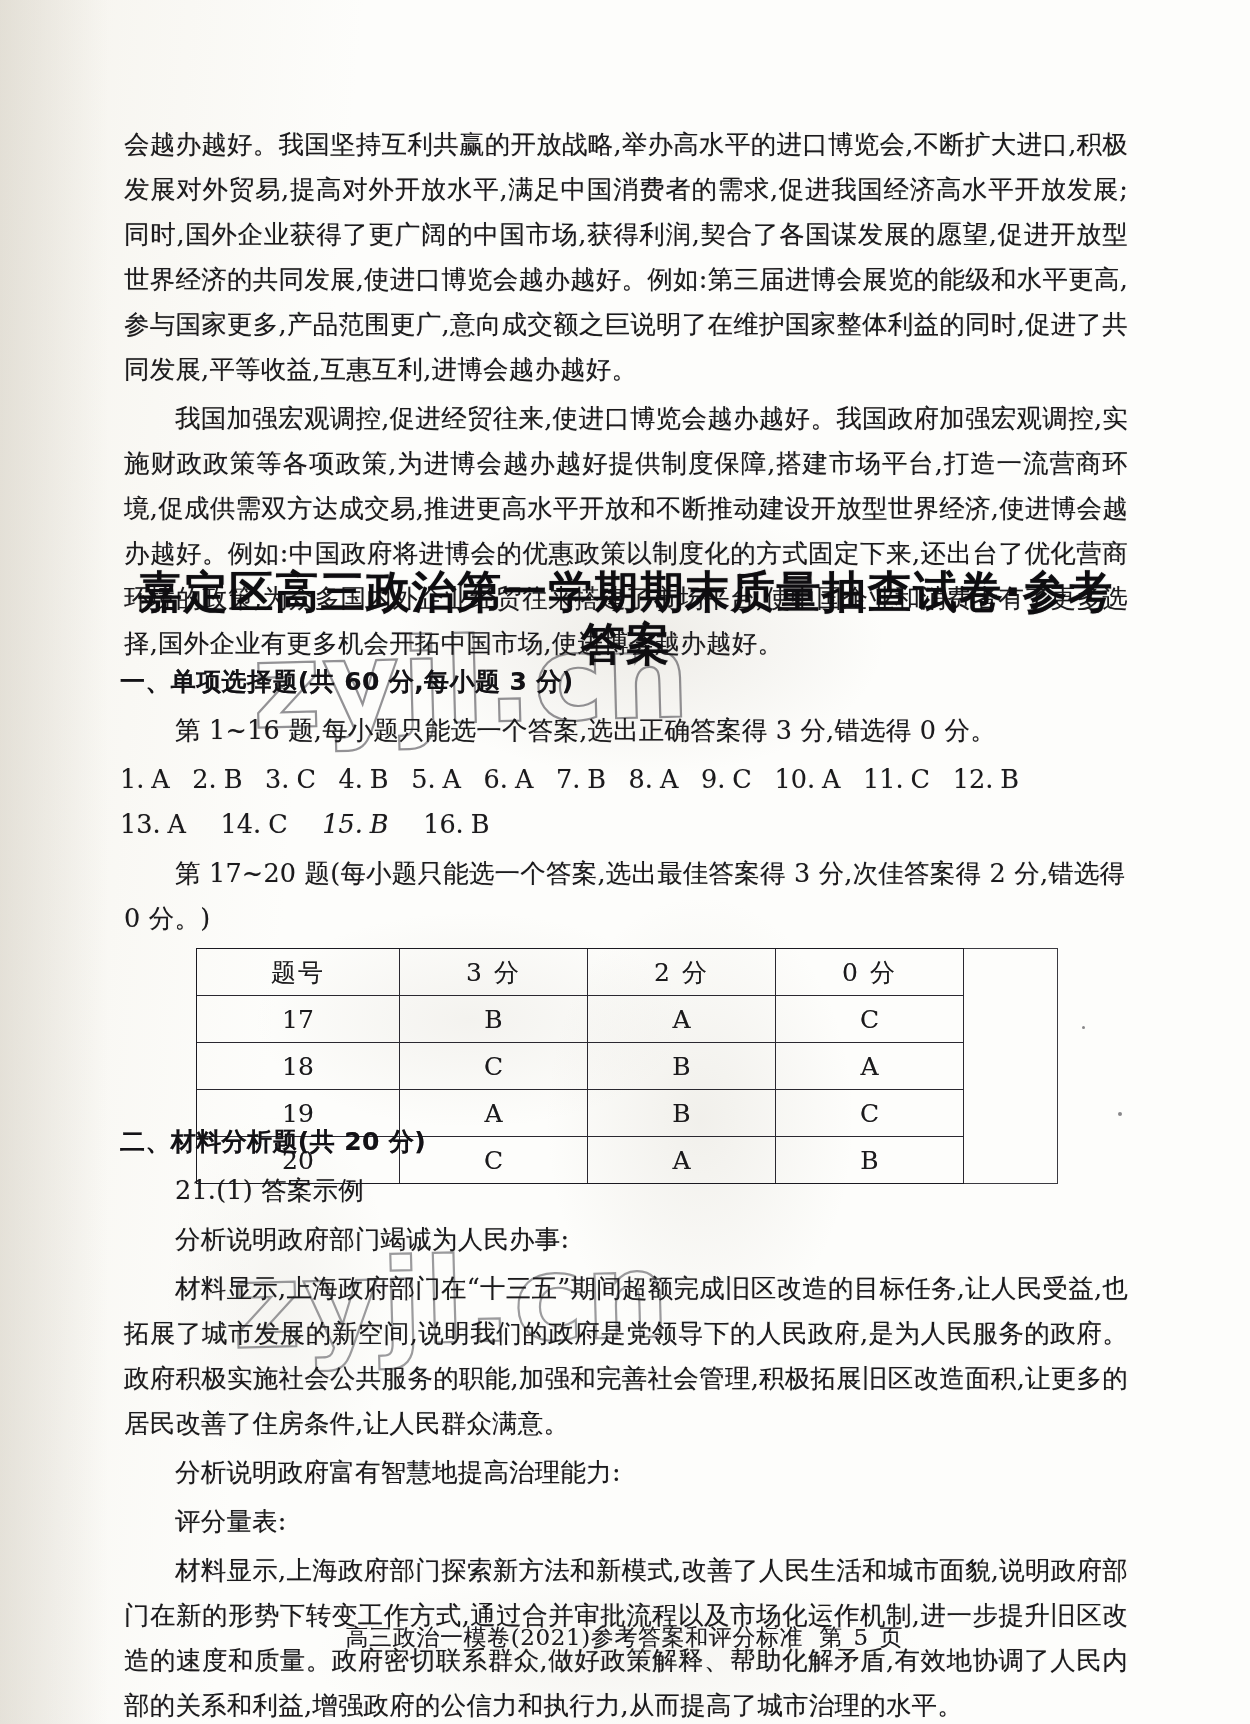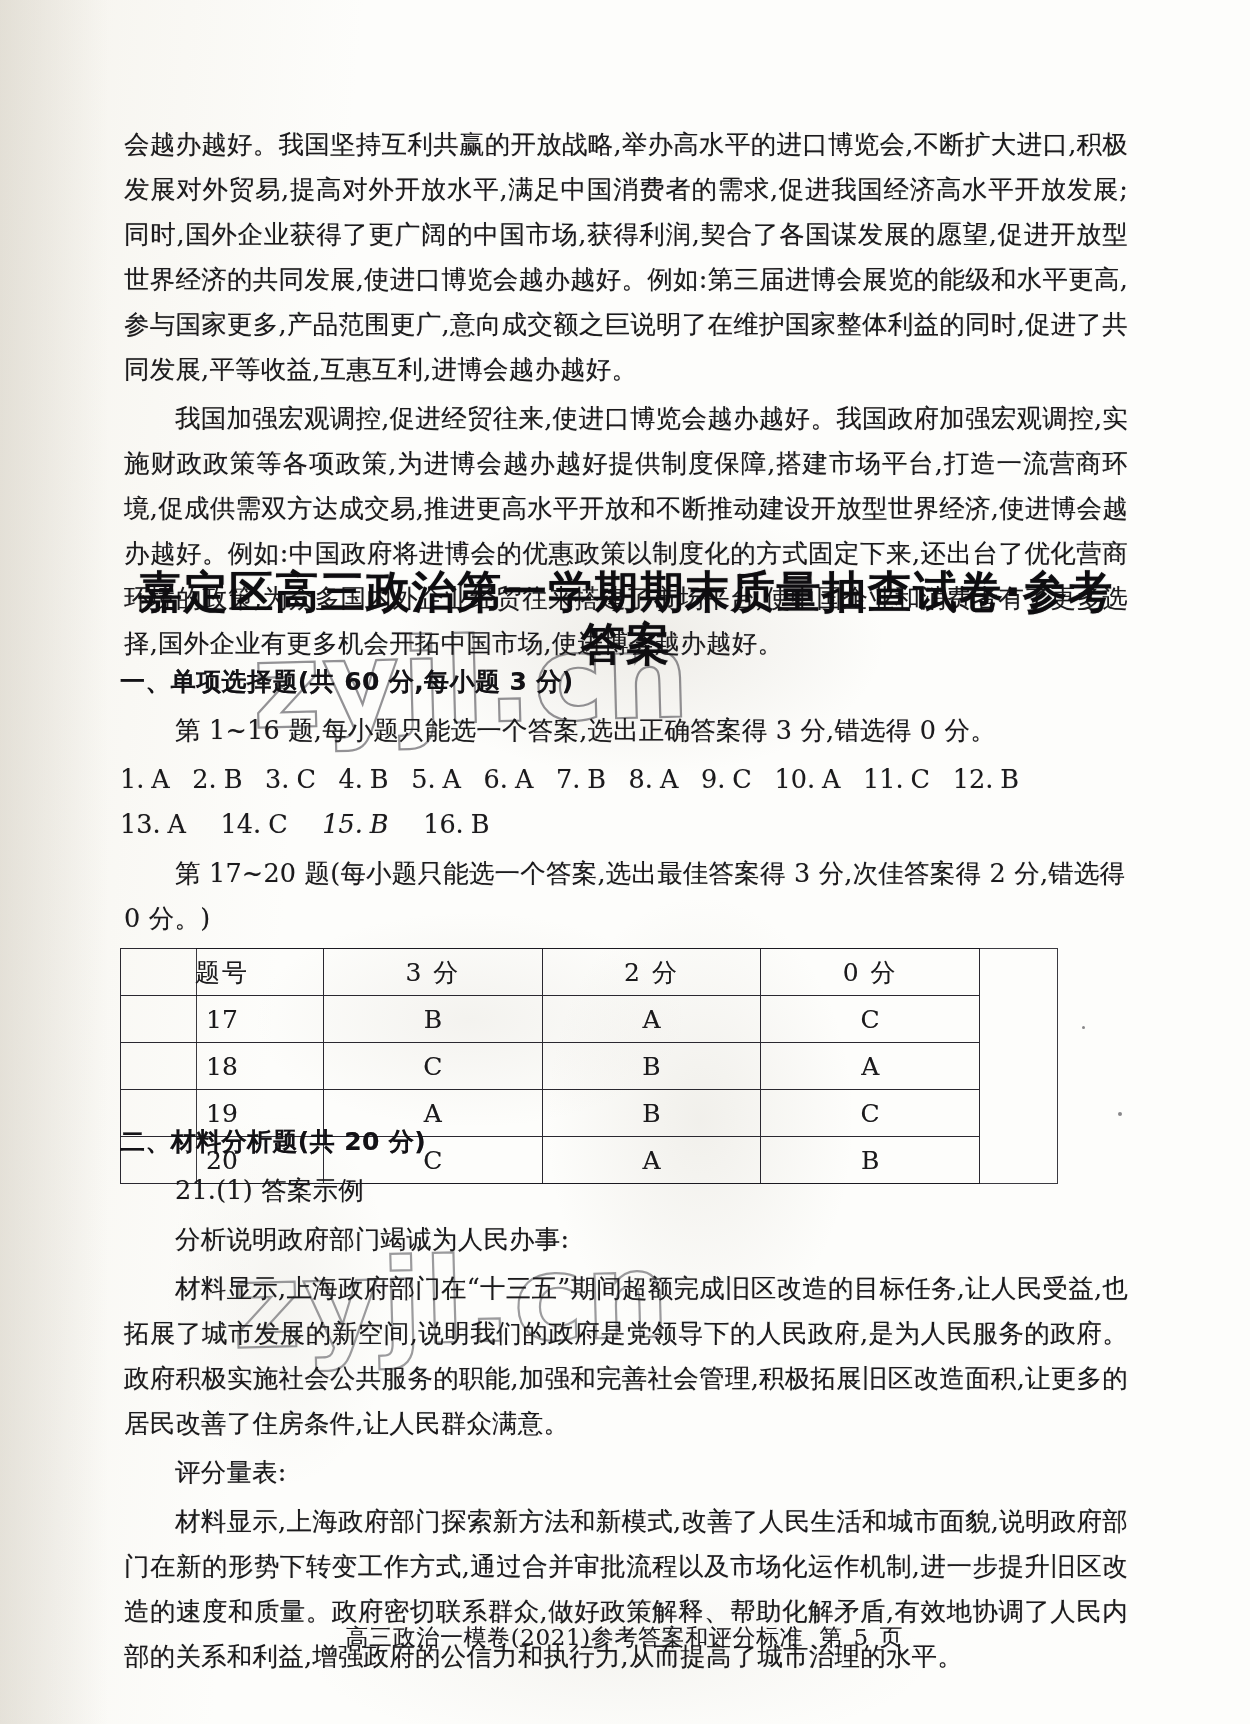--- a/index.html
+++ b/index.html
@@ -95,21 +95,22 @@
     color: #1b1a1c;
     text-shadow: 0 0 .7px rgba(30,28,32,.4);
   }
   .answer-line .ans { margin-right: 22px; white-space: nowrap; }
   .answer-line .ans .q  { letter-spacing: 0; }
   .answer-line .ans .v  { margin-left: 7px; }
 
   
   .score-table {
     border-collapse: collapse;
-    width: 860px;
+    width: 768px;
+    margin-left: 76px;
     table-layout: fixed;
   }
   .score-table td {
     border: 1.5px solid #2a2830;
     height: 44px;
     text-align: center;
     vertical-align: middle;
     font-family: "DejaVu Serif", "Liberation Serif", serif;
     font-size: 25px;
     color: #1b1a1c;
@@ -242,20 +243,21 @@
   <div class="frame" style="top:1104px;">
 
     <div class="section-head">二、材料分析题(共 20 分)</div>
 
     <div class="para indent">21.(1) 答案示例</div>
 
     <div class="para indent">分析说明政府部门竭诚为人民办事:</div>
 
     <div class="para indent">材料显示,上海政府部门在“十三五”期间超额完成旧区改造的目标任务,让人民受益,也拓展了城市发展的新空间,说明我们的政府是党领导下的人民政府,是为人民服务的政府。政府积极实施社会公共服务的职能,加强和完善社会管理,积极拓展旧区改造面积,让更多的居民改善了住房条件,让人民群众满意。</div>
 
+    <div class="para indent">分析说明政府富有智慧地提高治理能力:</div>
 
     <div class="para indent">评分量表:</div>
 
     <div class="para indent">材料显示,上海政府部门探索新方法和新模式,改善了人民生活和城市面貌,说明政府部门在新的形势下转变工作方式,通过合并审批流程以及市场化运作机制,进一步提升旧区改造的速度和质量。政府密切联系群众,做好政策解释、帮助化解矛盾,有效地协调了人民内部的关系和利益,增强政府的公信力和执行力,从而提高了城市治理的水平。</div>
   </div>
 
   <div class="footer">
     <span>高三政治一模卷(2021)参考答案和评分标准</span><span class="pg">第 5 页</span>
   </div>
 

